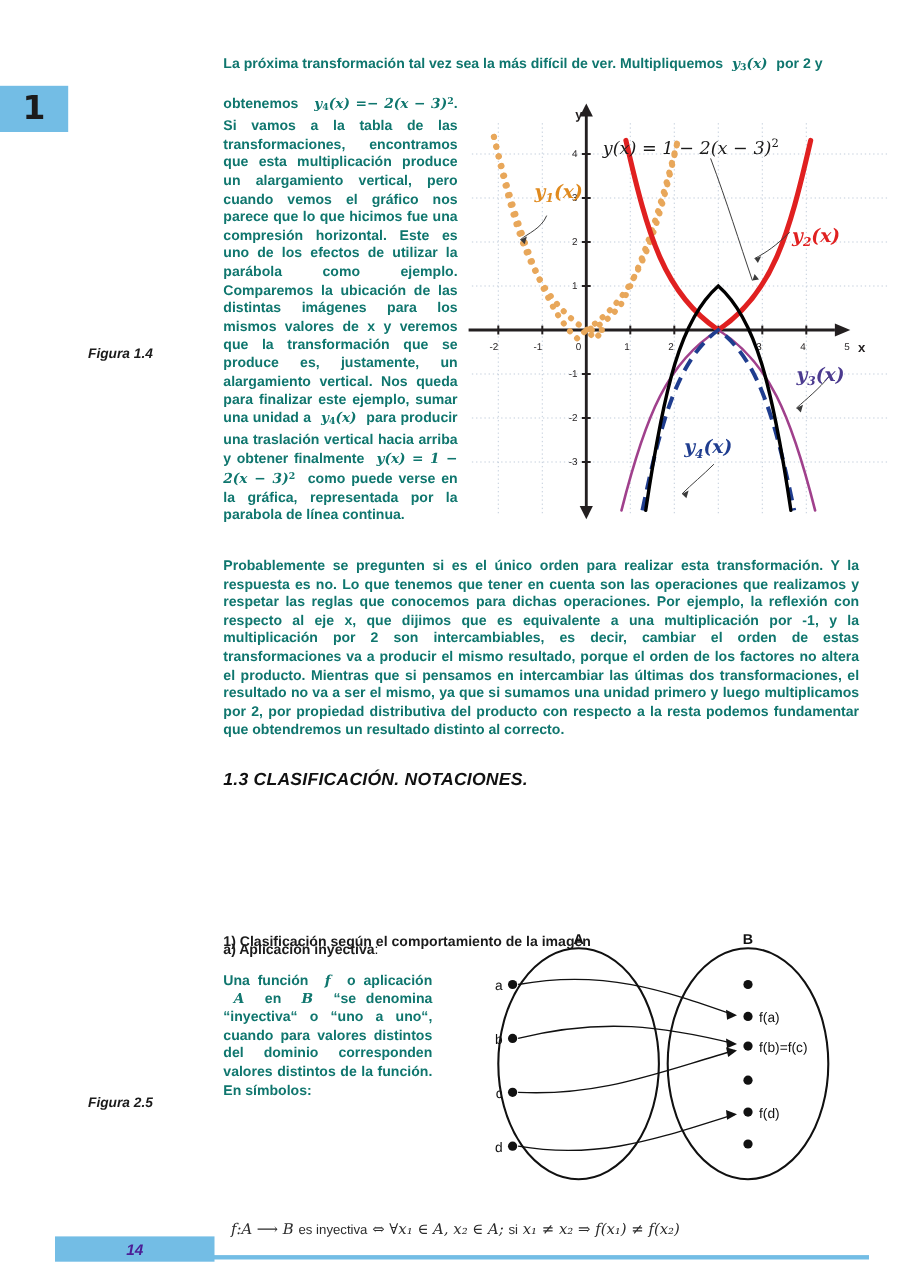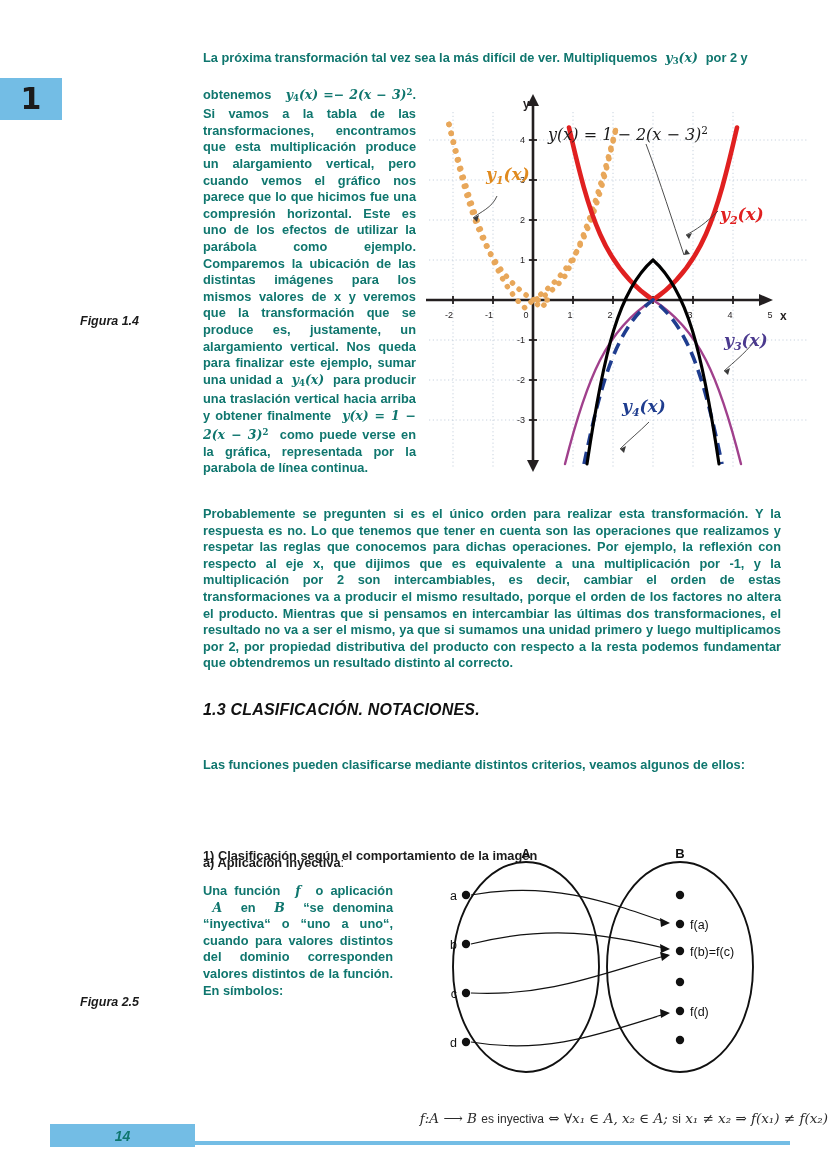--- a/index.html
+++ b/index.html
@@ -61,34 +61,34 @@
   .msup{font-size:8.5px;vertical-align:0.45em;font-style:normal;}
 
   
   #graph-figure{position:absolute;left:424px;top:92px;width:390px;height:385px;}
 
   
   #venn-figure{position:absolute;left:398px;top:845px;width:396px;height:240px;}
 
   
   #bottom-formula{
-    position:absolute;left:0;top:1110px;width:828px;text-align:right;
+    position:absolute;left:0;top:1110px;width:828px;text-align:center;
     font-family:"DejaVu Serif", serif;font-size:13.5px;color:#2b2b2b;
   }
   #bottom-formula .sans{font-family:"Liberation Sans",sans-serif;font-size:12px;font-style:normal;}
 
   
   #footer-bar{
     position:absolute;left:50px;top:1124px;width:145px;height:23px;
     background:#73bde5;
   }
   #footer-pagenum{
     position:absolute;left:50px;top:1124px;width:145px;height:23px;
     display:flex;align-items:center;justify-content:center;
-    font-style:italic;font-weight:bold;font-size:14px;color:#0f766e;
+    font-style:italic;font-weight:bold;font-size:14px;color:#4c1d95;
   }
   #footer-rule{
     position:absolute;left:50px;top:1141px;width:740px;height:4px;
     background:#73bde5;
   }
 </style>
 </head>
 <body>
 
 <div class="page">
@@ -230,21 +230,20 @@
         <text x="198" y="320" fill="#1F3D8F">y<tspan font-size="11" dy="4">4</tspan><tspan dy="-4">(x)</tspan></text>
       </g>
 
       <text x="124" y="48" font-family="DejaVu Serif, serif" font-style="italic" font-size="16" fill="#1b1b1b">y(x) = 1 − 2(x − 3)<tspan font-size="10.5" dy="-6" font-style="normal">2</tspan></text>
     </svg>
   </div>
 
   <div class="body-text" id="para-order">Probablemente se pregunten si es el único orden para realizar esta transformación. Y la respuesta es no. Lo que tenemos que tener en cuenta son las operaciones que realizamos y respetar las reglas que conocemos para dichas operaciones. Por ejemplo, la reflexión con respecto al eje x, que dijimos que es equivalente a una multiplicación por -1,  y la multiplicación por 2 son intercambiables, es decir, cambiar el orden de estas transformaciones va a producir el mismo resultado, porque el orden de los factores no altera el producto. Mientras que si pensamos en intercambiar las últimas dos transformaciones, el resultado no va a ser el mismo, ya que si sumamos una unidad primero y luego multiplicamos por 2, por propiedad distributiva del producto con respecto a la resta podemos fundamentar que obtendremos un resultado distinto al correcto.</div>
 
   <div class="heading13">1.3  CLASIFICACIÓN. NOTACIONES.</div>
-  <div class="body-text" id="para-intro-13">Las funciones pueden clasificarse mediante distintos criterios, veamos algunos de ellos:</div>
   <div class="subhead" id="subhead-1">1) Clasificación según el comportamiento de la imagen</div>
 
 
   <div class="subhead" id="subhead-a">
     <span>a)  Aplicación inyectiva</span><span class="light">:</span>
   </div>
 
   <div class="body-text" id="para-inyectiva">
     <span>Una función</span>
     <span class="m">&nbsp;f&nbsp;</span>

